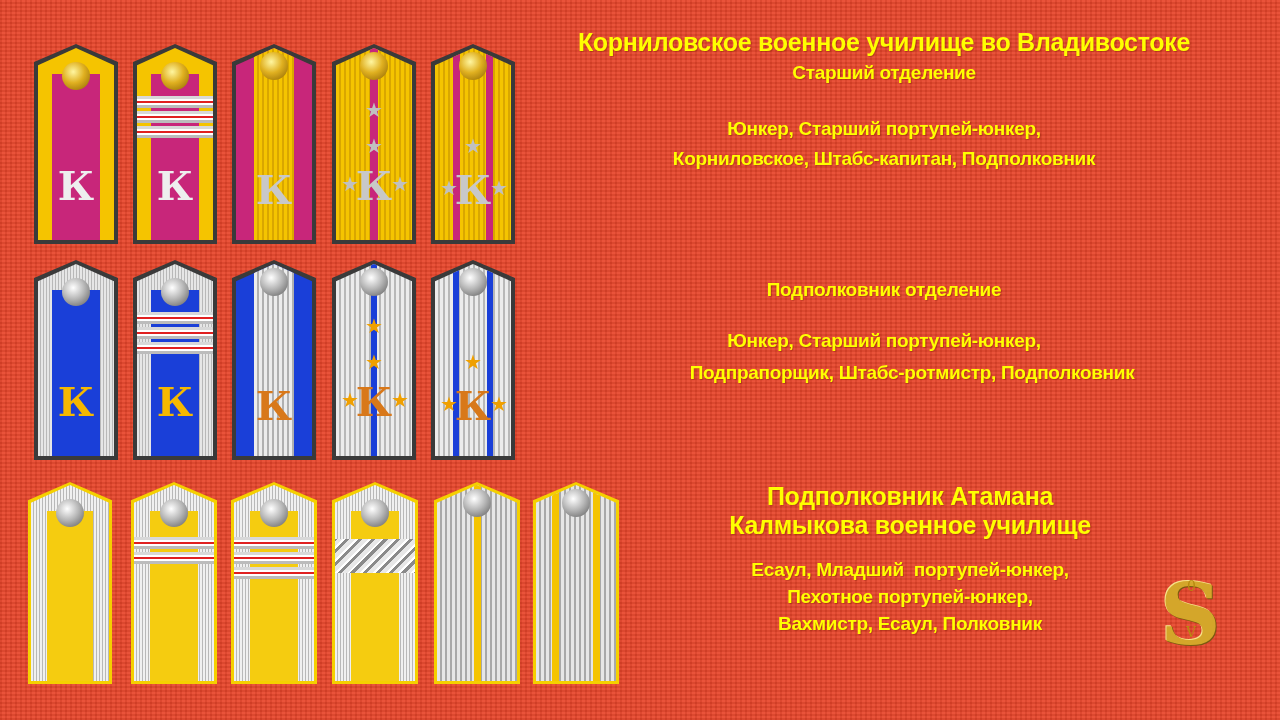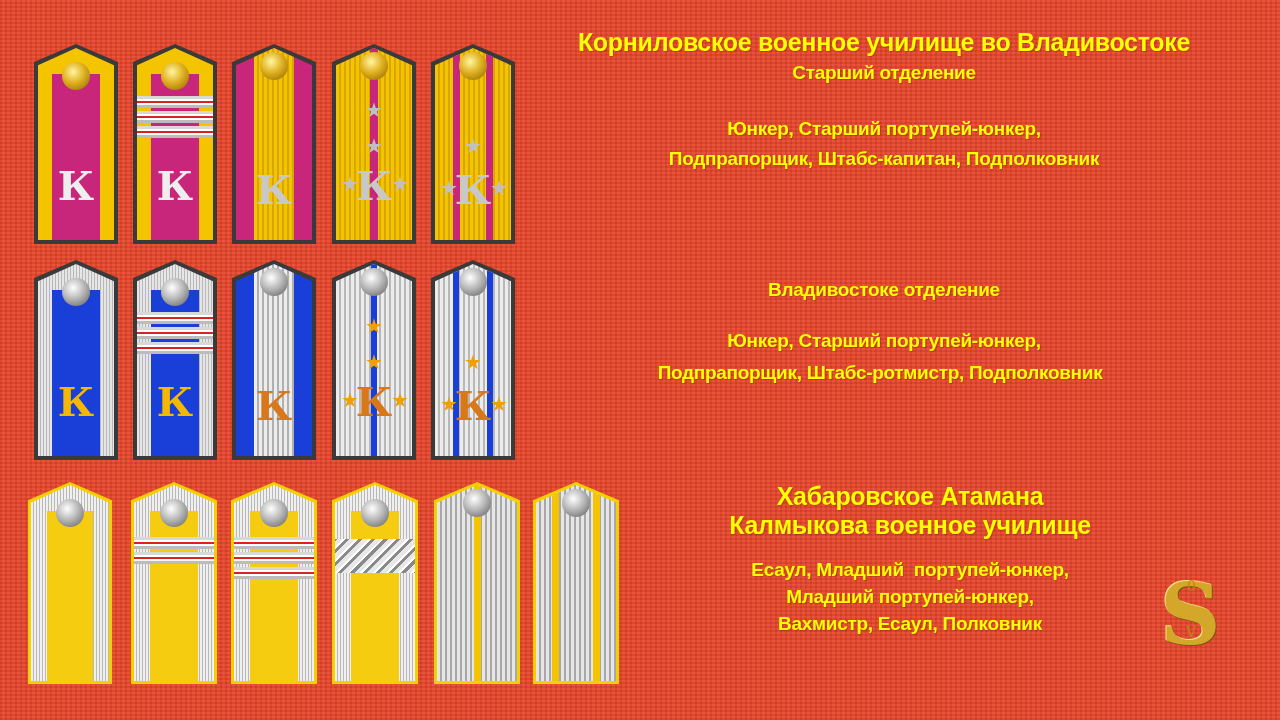--- a/index.html
+++ b/index.html
@@ -188,29 +188,29 @@
       <div style="position:absolute;left:16px;width:7px;top:0;bottom:0;background:#f5c400;"></div>
       <div style="position:absolute;right:16px;width:7px;top:0;bottom:0;background:#f5c400;"></div>
       <div class="button btn-silver" style="top:4px;"></div>
     </div>
   </div>
 </div>
 
 <div class="txt" style="left:560px;top:28px;width:648px;font-size:25px;">Корниловское военное училище во Владивостоке</div>
 <div class="txt" style="left:560px;top:62px;width:648px;font-size:19px;">Старший отделение</div>
 <div class="txt" style="left:560px;top:118px;width:648px;font-size:19px;">Юнкер, Старший портупей-юнкер,</div>
-<div class="txt" style="left:560px;top:148px;width:648px;font-size:19px;">Подпрапорщик, Штабс-капитан, Подполковник</div>
-
-<div class="txt" style="left:560px;top:279px;width:648px;font-size:19px;">Владивостоке отделение</div>
+<div class="txt" style="left:560px;top:148px;width:648px;font-size:19px;">Корниловское, Штабс-капитан, Подполковник</div>
+
+<div class="txt" style="left:560px;top:279px;width:648px;font-size:19px;">Подполковник отделение</div>
 <div class="txt" style="left:560px;top:330px;width:648px;font-size:19px;">Юнкер, Старший портупей-юнкер,</div>
-<div class="txt" style="left:556px;top:362px;width:648px;font-size:19px;">Подпрапорщик, Штабс-ротмистр, Подполковник</div>
-
-<div class="txt" style="left:640px;top:482px;width:540px;font-size:25px;">Хабаровское Атамана</div>
+<div class="txt" style="left:588px;top:362px;width:648px;font-size:19px;">Подпрапорщик, Штабс-ротмистр, Подполковник</div>
+
+<div class="txt" style="left:640px;top:482px;width:540px;font-size:25px;">Подполковник Атамана</div>
 <div class="txt" style="left:640px;top:511px;width:540px;font-size:25px;">Калмыкова военное училище</div>
 <div class="txt" style="left:640px;top:559px;width:540px;font-size:19px;white-space:pre;">Есаул, Младший  портупей-юнкер,</div>
-<div class="txt" style="left:640px;top:586px;width:540px;font-size:19px;">Младший портупей-юнкер,</div>
+<div class="txt" style="left:640px;top:586px;width:540px;font-size:19px;">Пехотное портупей-юнкер,</div>
 <div class="txt" style="left:640px;top:613px;width:540px;font-size:19px;">Вахмистр, Есаул, Полковник</div>
 
 <div class="logo">
   <span class="s">S</span>
   <span class="o">0</span>
   <span class="v">V</span>
 </div>
 
 </body></html>

